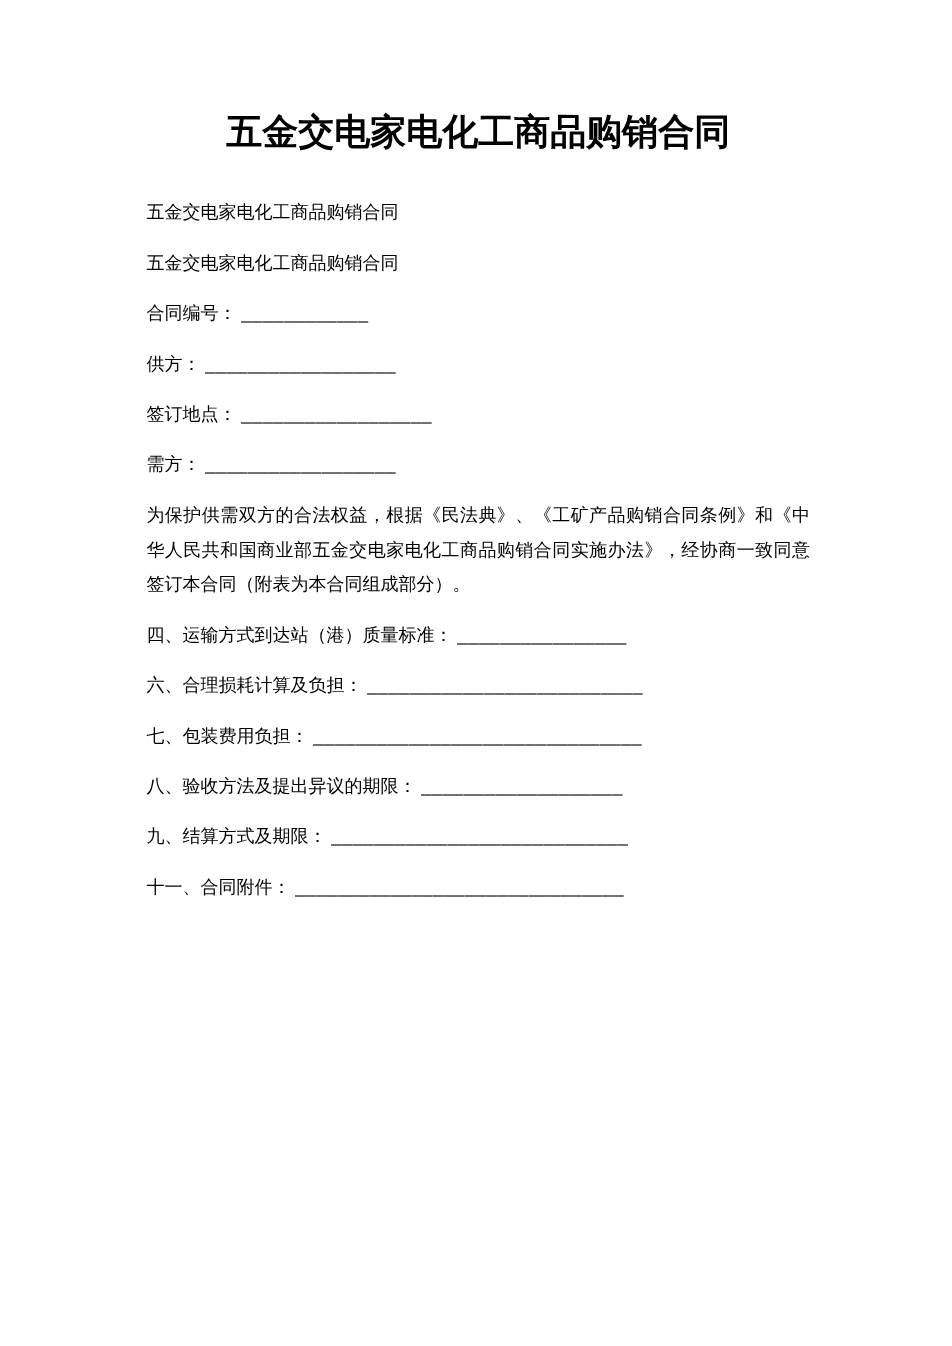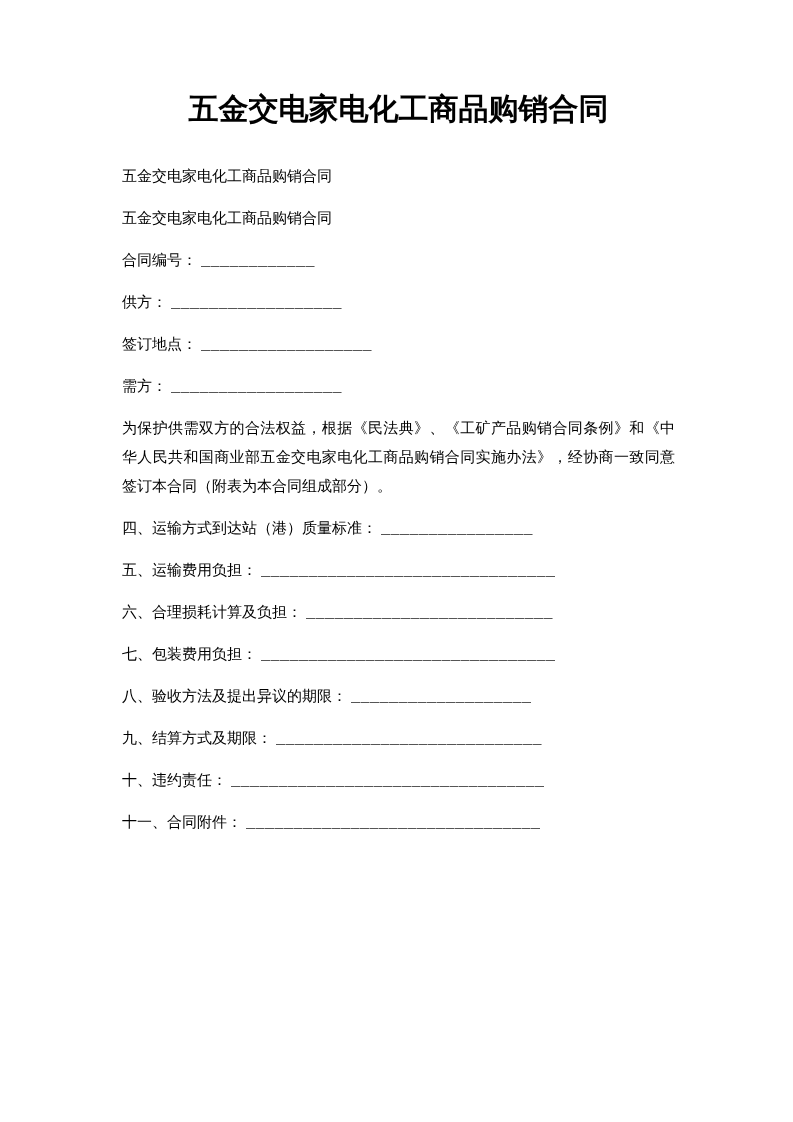--- a/index.html
+++ b/index.html
@@ -8,21 +8,21 @@
     background: #ffffff;
   }
   .page {
     position: relative;
     width: 793px;
     height: 1122px;
     box-sizing: border-box;
     padding: 90px 118px 0 122px;
     background: #ffffff;
     color: #000000;
-    font-family: Liberation Mono, monospace;
+    font-family: Liberation Sans, sans-serif;
     overflow: hidden;
   }
   .title {
     font-size: 30px;
     line-height: 42px;
     font-weight: 700;
     text-align: center;
     margin: 0 0 31px 0;
     letter-spacing: 0px;
   }
@@ -57,27 +57,25 @@
   <p class="line"><span>需方：</span><span class="blank">__________________</span></p>
 
 
   <p class="line">为保护供需双方的合法权益，根据《民法典》、《工矿产品购销合同条例》和《中华人民共和国商业部五金交电家电化工商品购销合同实施办法》，经协商一致同意签订本合同（附表为本合同组成部分）。</p>
 
 
 
 
   <p class="line"><span>四、运输方式到达站（港）质量标准：</span><span class="blank">________________</span></p>
 
-  <p class="line"><span>五、运输费用负担：</span><span class="blank">_______________________________</span></p>
 
   <p class="line"><span>六、合理损耗计算及负担：</span><span class="blank">__________________________</span></p>
 
   <p class="line"><span>七、包装费用负担：</span><span class="blank">_______________________________</span></p>
 
   <p class="line"><span>八、验收方法及提出异议的期限：</span><span class="blank">___________________</span></p>
 
   <p class="line"><span>九、结算方式及期限：</span><span class="blank">____________________________</span></p>
 
-  <p class="line"><span>十、违约责任：</span><span class="blank">_________________________________</span></p>
 
   <p class="line"><span>十一、合同附件：</span><span class="blank">_______________________________</span></p>
 
 </div>
 
 </body></html>

